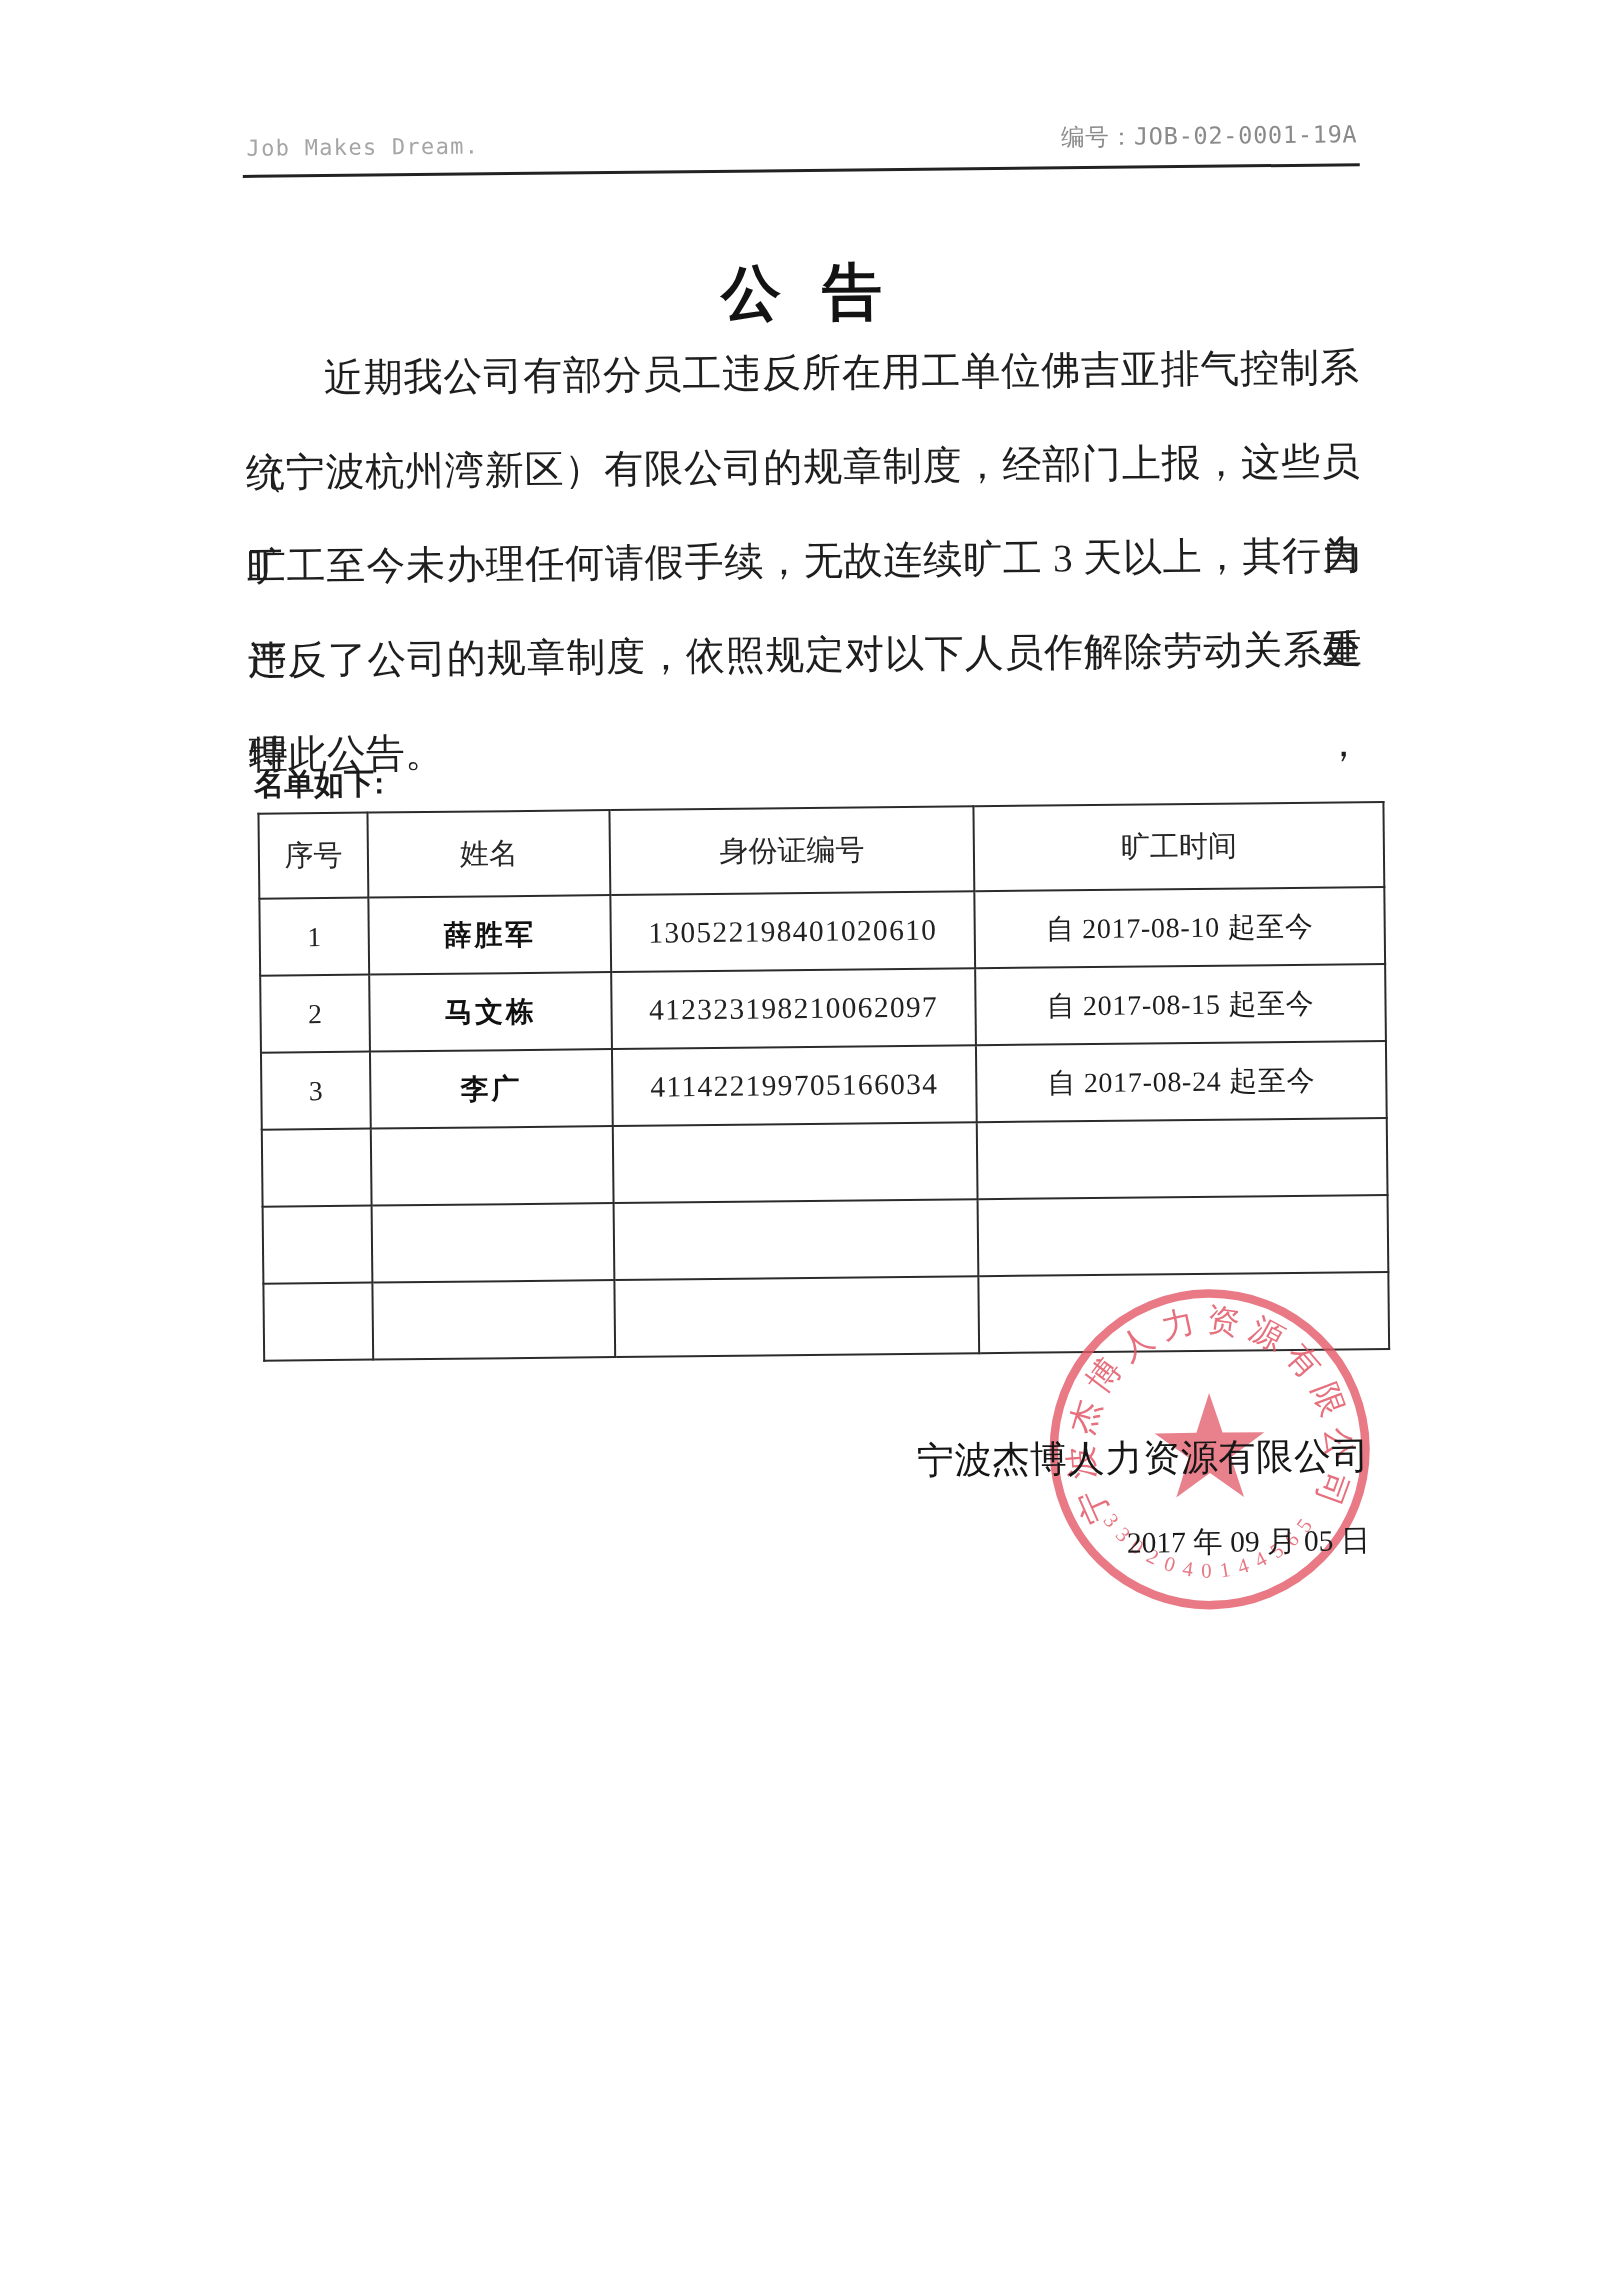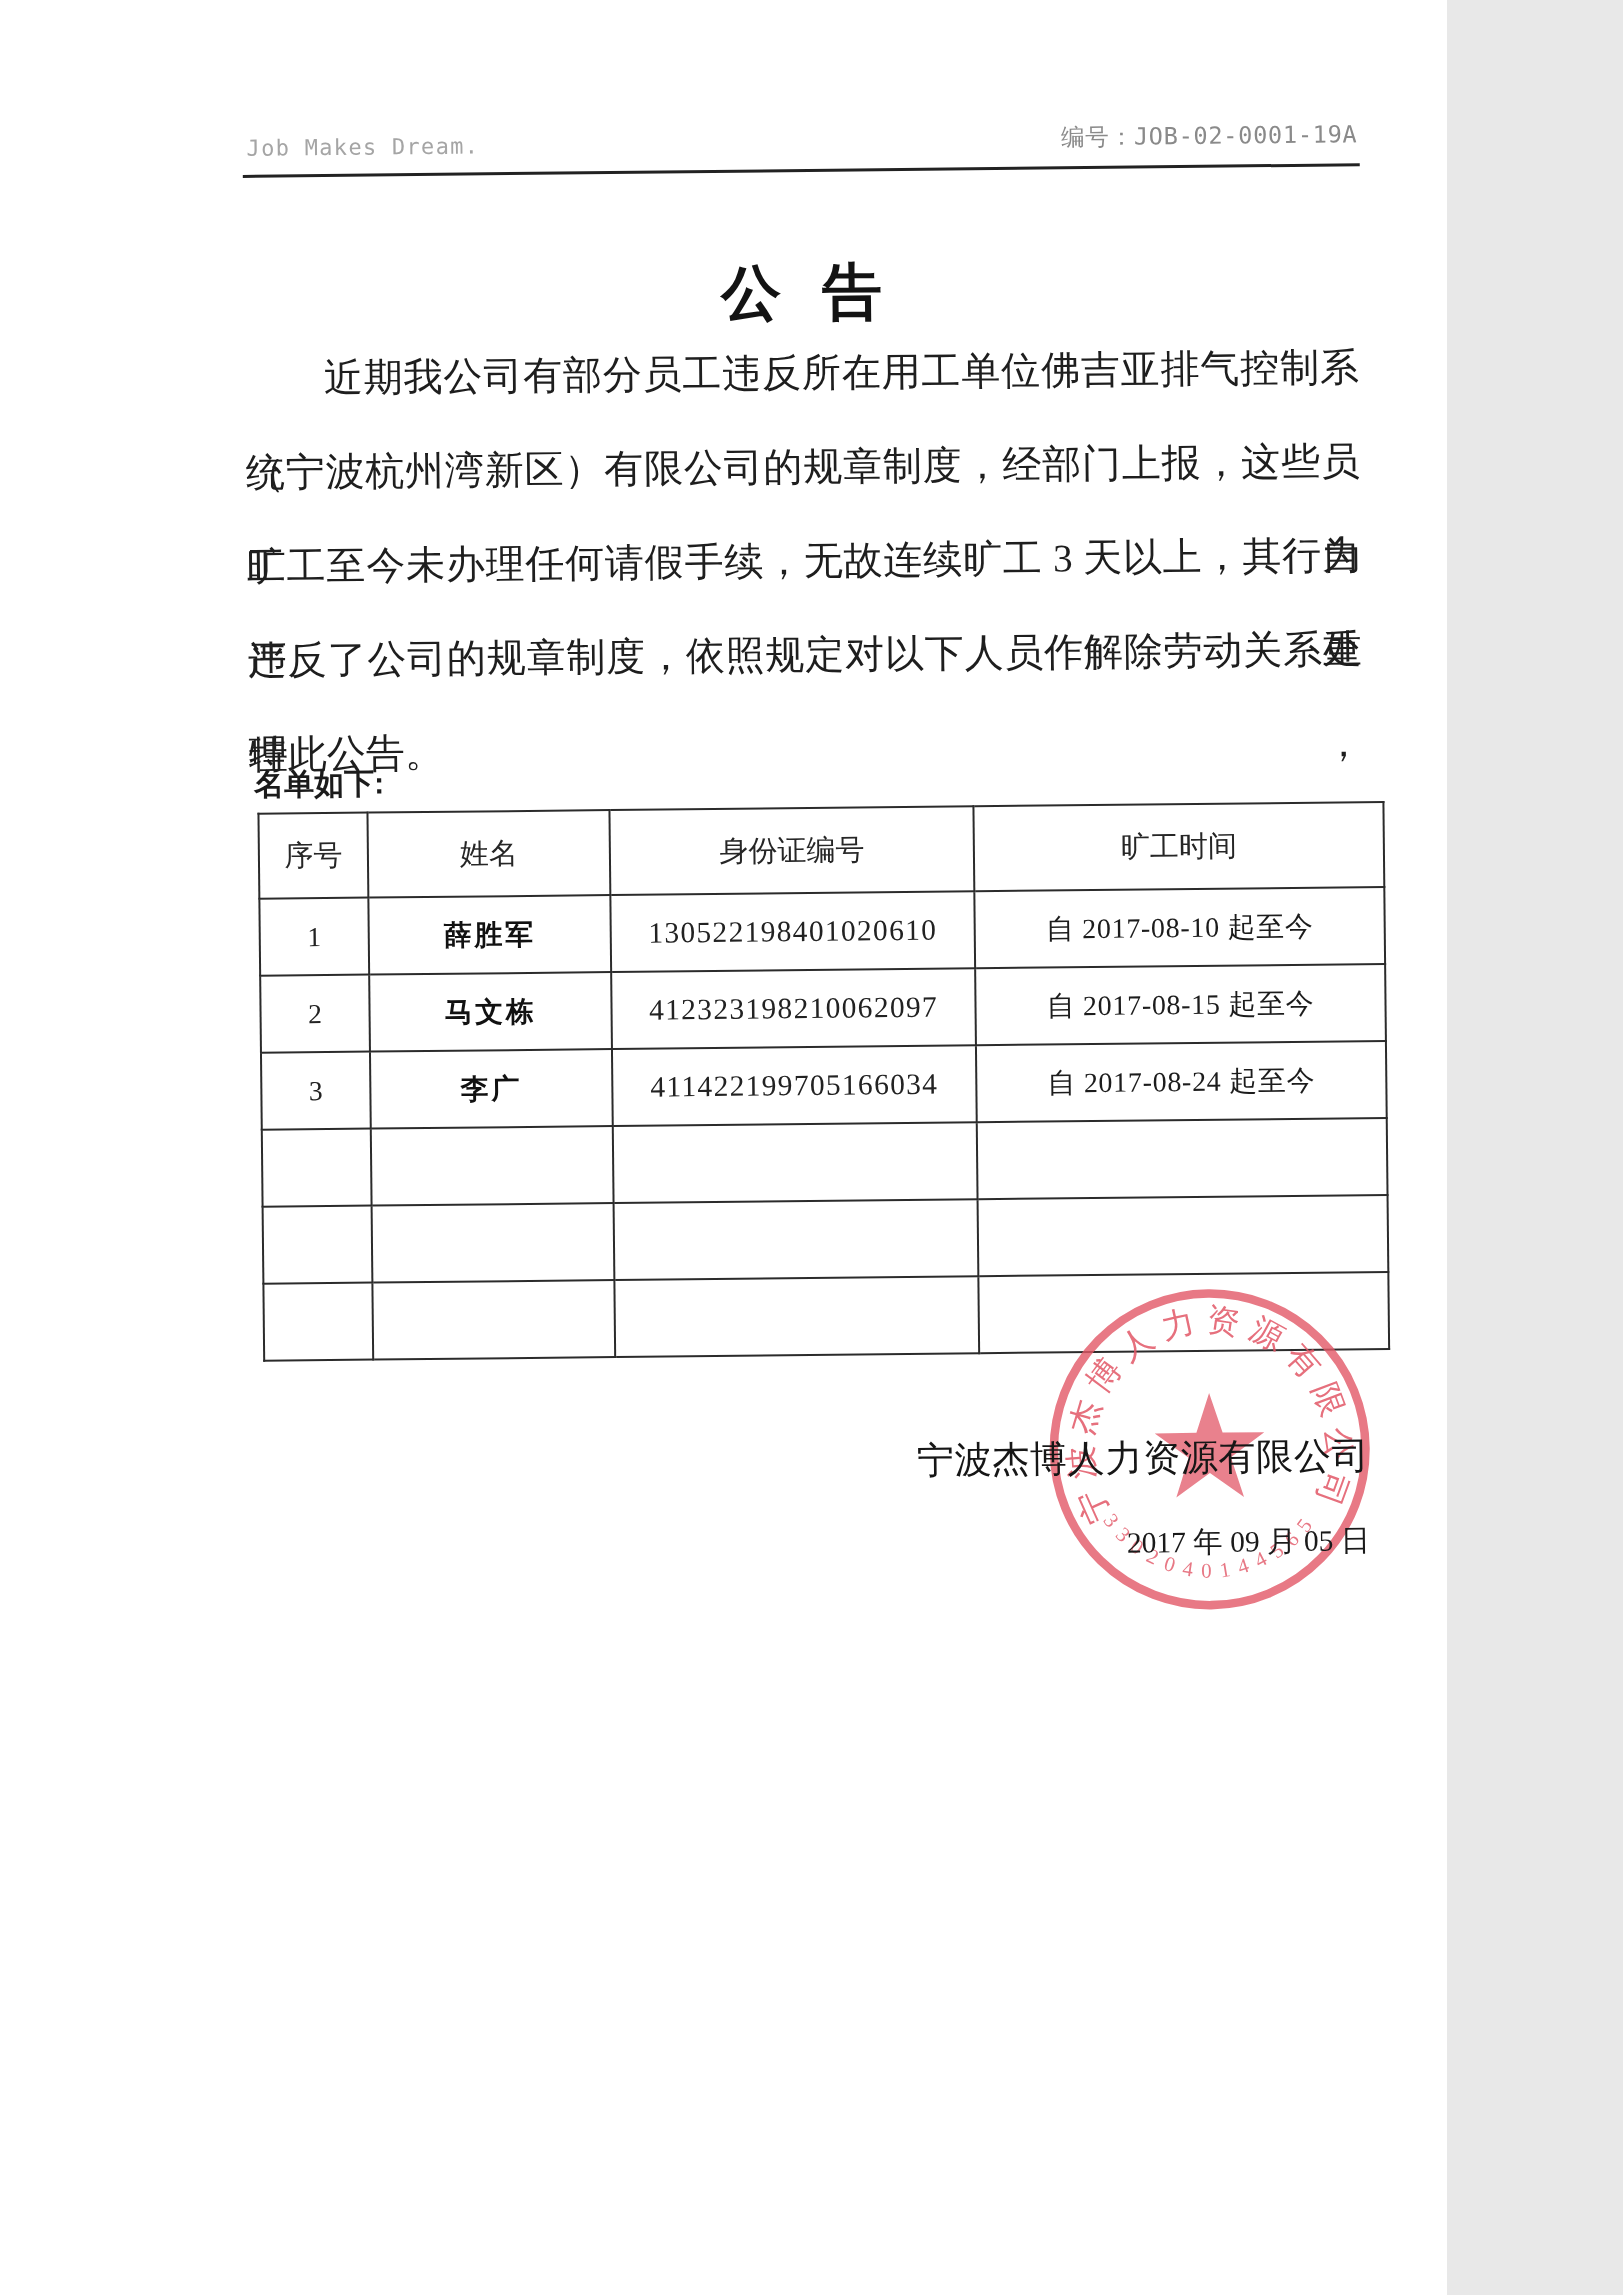--- a/index.html
+++ b/index.html
@@ -1,18 +1,18 @@
 <!DOCTYPE html>
 <html style="font-size:10.5px"><head>
 <meta charset="utf-8">
 <style>
   html, body { margin: 0; padding: 0; background: #e8e8e8; }
   .page {
     position: relative;
-    width: 1447px;
+    width: 1623px;
     height: 2295px;
     background: #ffffff;
     overflow: hidden;
     font-family: "Liberation Serif", "DejaVu Serif", serif;
     color: #1f1f1f;
   }
   .scan-tilt {
     position: absolute;
     left: 0; top: 0;
     width: 1623px; height: 2295px;

